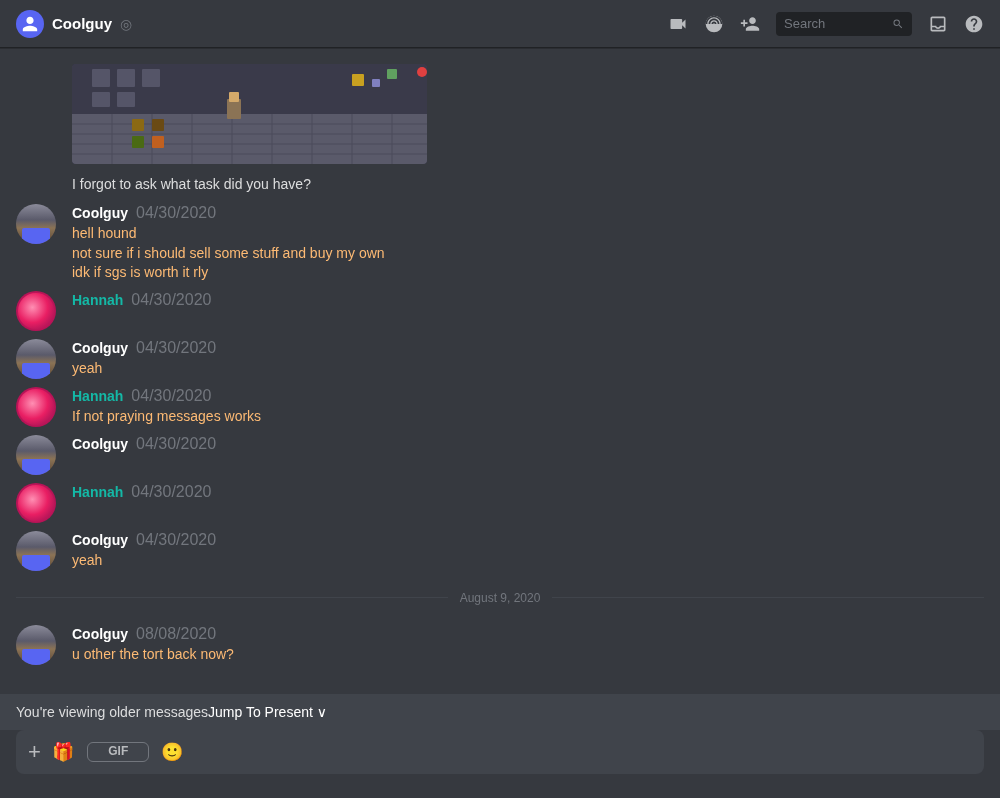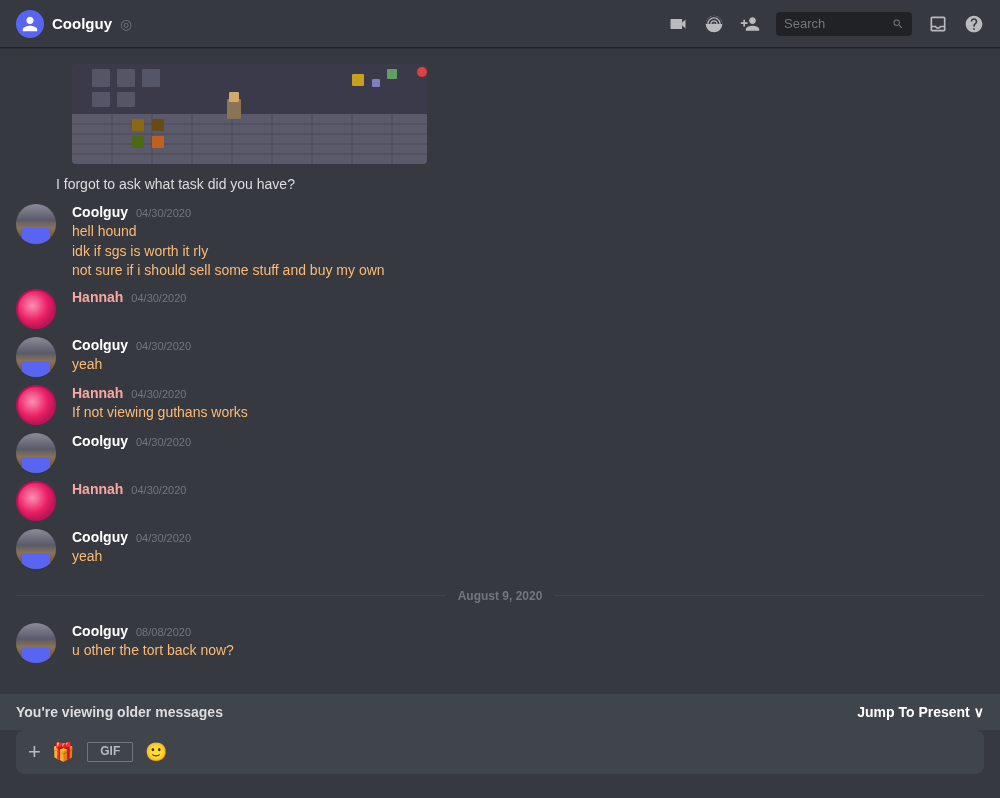--- a/index.html
+++ b/index.html
@@ -103,21 +103,21 @@
     .game-image {
       width: 355px;
       height: 100px;
       background: #1a1a2e;
       border-radius: 4px;
       overflow: hidden;
       position: relative;
     }
 
     .forgotten-message {
-      padding: 4px 72px 8px 56px;
+      padding: 4px 72px 8px 72px;
       color: #dcddde;
       font-size: 14px;
     }
 
     
     .message-group {
       display: flex;
       padding: 4px 72px 4px 16px;
       position: relative;
     }
@@ -176,24 +176,24 @@
       align-items: baseline;
       gap: 8px;
       margin-bottom: 2px;
     }
     .username {
       font-weight: 600;
       font-size: 14px;
       cursor: pointer;
     }
     .username-coolguy { color: #fff; }
-    .username-hannah { color: #fca5a5; }
+    .username-hannah { color: #14b8a6; }
     .timestamp {
       color: #72767d;
-      font-size: 11px;
+      font-size: 16px;
     }
     .message-text {
       color: #fdba74;
       line-height: 1.4;
       font-size: 14px;
     }
 
     
     .date-divider {
       display: flex;
@@ -202,46 +202,43 @@
       gap: 12px;
     }
     .date-divider-line {
       flex: 1;
       height: 1px;
       background: #40444b;
     }
     .date-divider-text {
       color: #72767d;
       font-size: 12px;
-      font-weight: 700;
+      font-weight: 400;
       flex-shrink: 0;
     }
 
     
     .older-messages-banner {
       background: #40444b;
       padding: 10px 16px;
       display: flex;
       align-items: center;
-      justify-content: space-between;
-      flex-shrink: 0;
-      font-weight: bold;
+      flex-shrink: 0;
     }
     .older-messages-text {
       color: #dcddde;
       font-size: 14px;
     }
     .jump-to-present {
       color: #fff;
       font-size: 14px;
       cursor: pointer;
       display: flex;
       align-items: center;
       gap: 4px;
-      margin-left: 16px;
     }
 
     
     .message-input-area {
       padding: 0 16px 24px 16px;
       background: #36393f;
       flex-shrink: 0;
     }
     .message-input-box {
       background: #40444b;
@@ -387,22 +384,22 @@
       <div class="avatar-coolguy-img">
         <div class="avatar-coolguy-body"></div>
       </div>
     </div>
     <div class="message-content">
       <div class="message-header">
         <span class="username username-coolguy">Coolguy</span>
         <span class="timestamp">04/30/2020</span>
       </div>
       <div class="message-text">hell hound</div>
+      <div class="message-text">not sure if i should sell some stuff and buy my own</div>
       <div class="message-text">idk if sgs is worth it rly</div>
-      <div class="message-text">not sure if i should sell some stuff and buy my own</div>
     </div>
 
   </div>
 
   <div class="message-group">
     <div class="avatar avatar-hannah"></div>
     <div class="message-content">
       <div class="message-header">
         <span class="username username-hannah">Hannah</span>
         <span class="timestamp">04/30/2020</span>
@@ -427,21 +424,21 @@
 
   </div>
 
   <div class="message-group">
     <div class="avatar avatar-hannah"></div>
     <div class="message-content">
       <div class="message-header">
         <span class="username username-hannah">Hannah</span>
         <span class="timestamp">04/30/2020</span>
       </div>
-      <div class="message-text">If not viewing guthans works</div>
+      <div class="message-text">If not praying messages works</div>
     </div>
 
   </div>
 
   <div class="message-group">
     <div class="avatar avatar-coolguy">
       <div class="avatar-coolguy-img">
         <div class="avatar-coolguy-body"></div>
       </div>
     </div>
@@ -513,17 +510,17 @@
   </div>
 </div>
 
 <div class="message-input-area">
   <div class="message-input-box">
     <div class="add-btn">
       <span>+</span>
     </div>
     <div class="input-right-icons">
       <span class="input-icon">🎁</span>
-      <span class="input-icon" style="font-size:12px; font-weight:bold; color:#b9bbbe; background:#40444b; border:1.5px solid #72767d; border-radius:1px; padding:1px 12px; line-height:1.3;">GIF</span>
+      <span class="input-icon" style="font-size:12px; font-weight:bold; color:#b9bbbe; background:#40444b; border:1.5px solid #72767d; border-radius:6px; padding:1px 20px; line-height:1.3;">GIF</span>
       <span class="input-icon">🙂</span>
     </div>
   </div>
 </div>
 
 </body></html>

